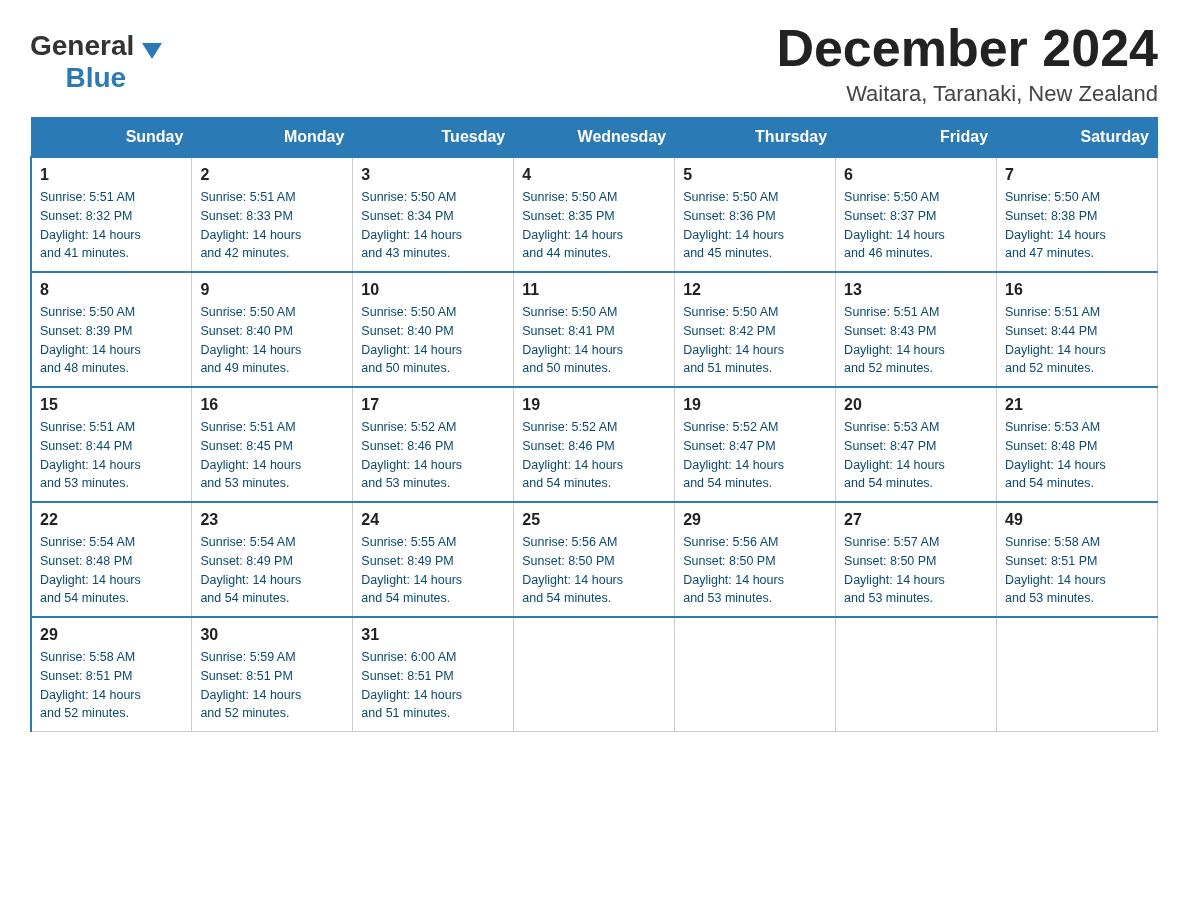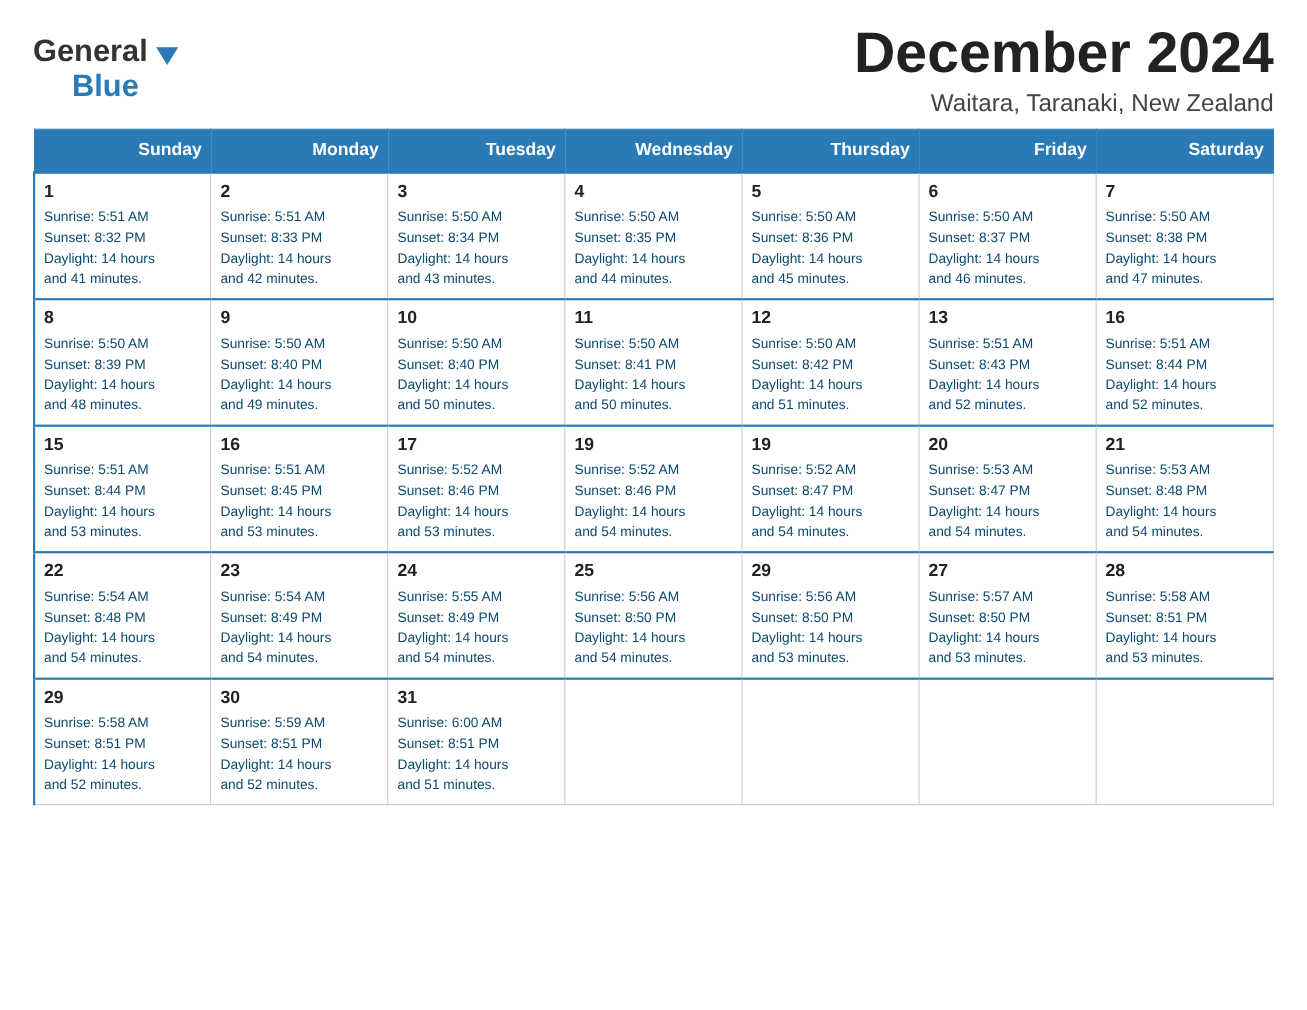--- a/index.html
+++ b/index.html
@@ -224,21 +224,21 @@
         </td>
         <td>
           <span class="day-number">29</span>
           <div class="day-info">Sunrise: 5:56 AM<br>Sunset: 8:50 PM<br>Daylight: 14 hours<br>and 53 minutes.</div>
         </td>
         <td>
           <span class="day-number">27</span>
           <div class="day-info">Sunrise: 5:57 AM<br>Sunset: 8:50 PM<br>Daylight: 14 hours<br>and 53 minutes.</div>
         </td>
         <td>
-          <span class="day-number">28</span>
+          <span class="day-number">49</span>
           <div class="day-info">Sunrise: 5:58 AM<br>Sunset: 8:51 PM<br>Daylight: 14 hours<br>and 53 minutes.</div>
         </td>
       </tr>
       <tr>
         <td>
           <span class="day-number">29</span>
           <div class="day-info">Sunrise: 5:58 AM<br>Sunset: 8:51 PM<br>Daylight: 14 hours<br>and 52 minutes.</div>
         </td>
         <td>
           <span class="day-number">30</span>

